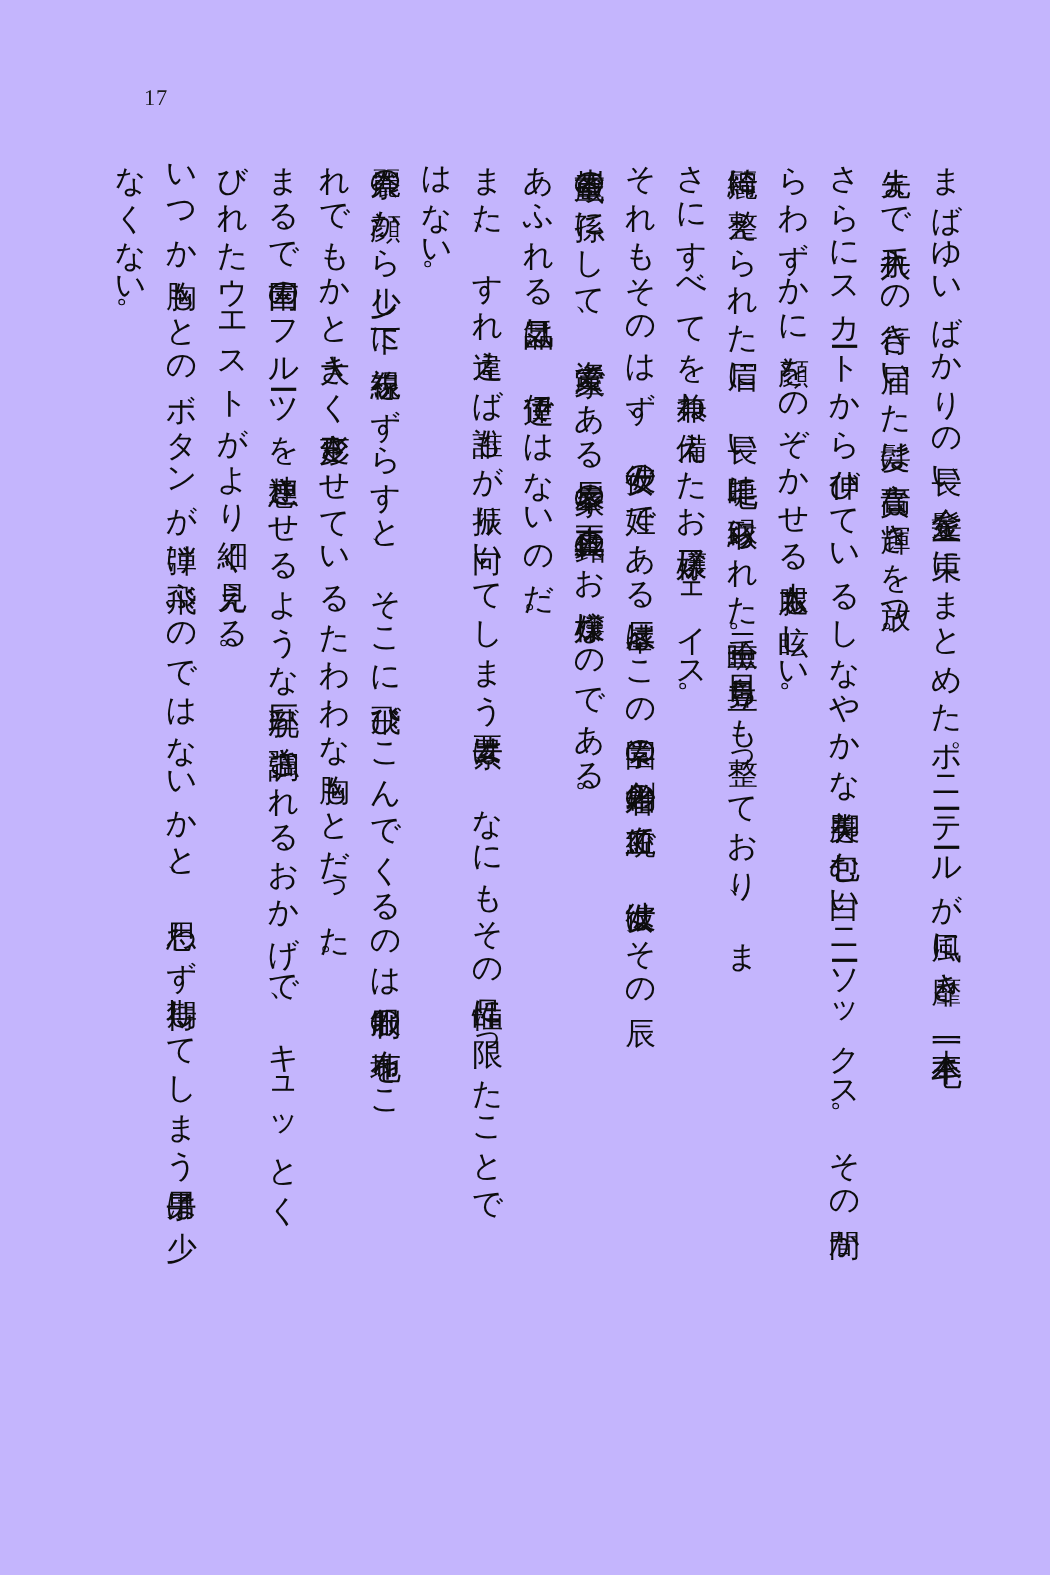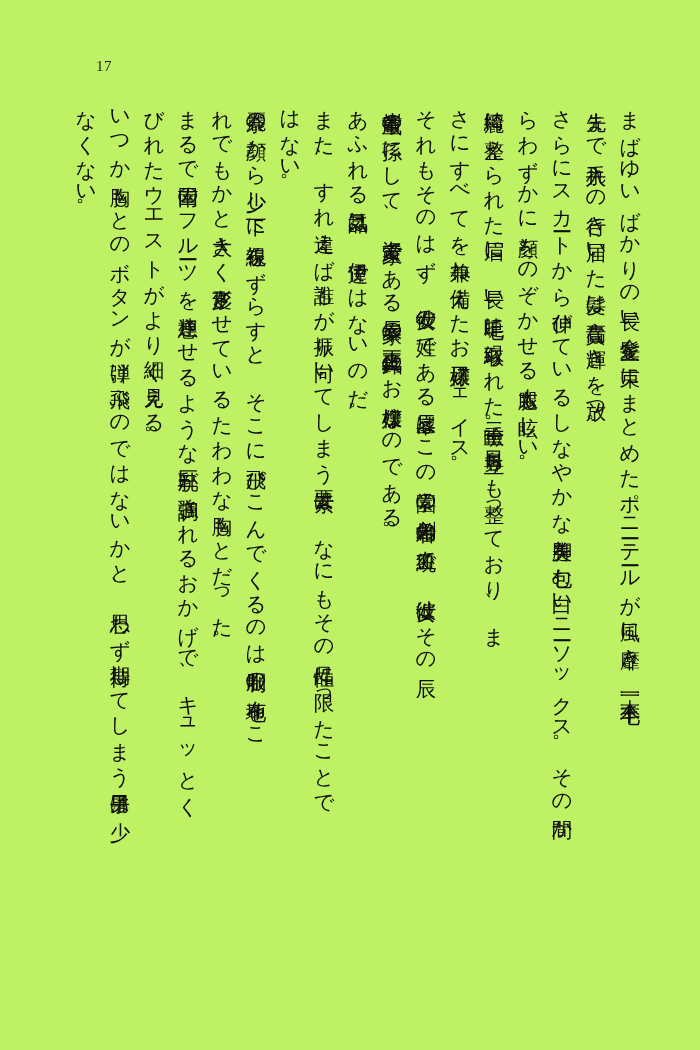--- a/index.html
+++ b/index.html
@@ -15,21 +15,21 @@
     color: #111111;
     overflow: hidden;
   }
 
   .page {
     position: absolute;
     left: 0;
     top: 0;
     width: 700px;
     height: 1050px;
-    background: #bef264;
+    background: #c4b5fd;
   }
 
   .page-number {
     position: absolute;
     left: 96px;
     top: 58px;
     font-size: 15px;
     letter-spacing: 0.5px;
     color: #1a1a1a;
     font-family: "Liberation Serif", serif;

